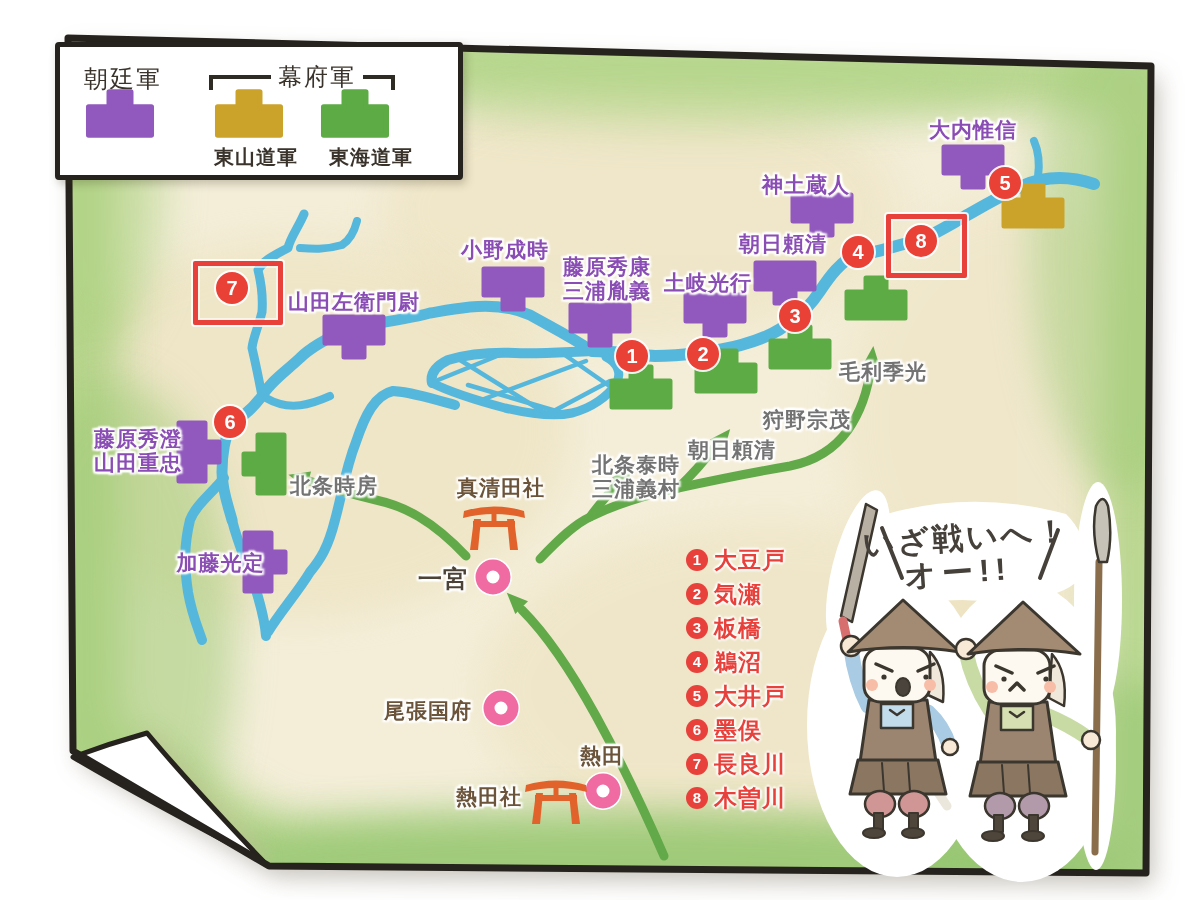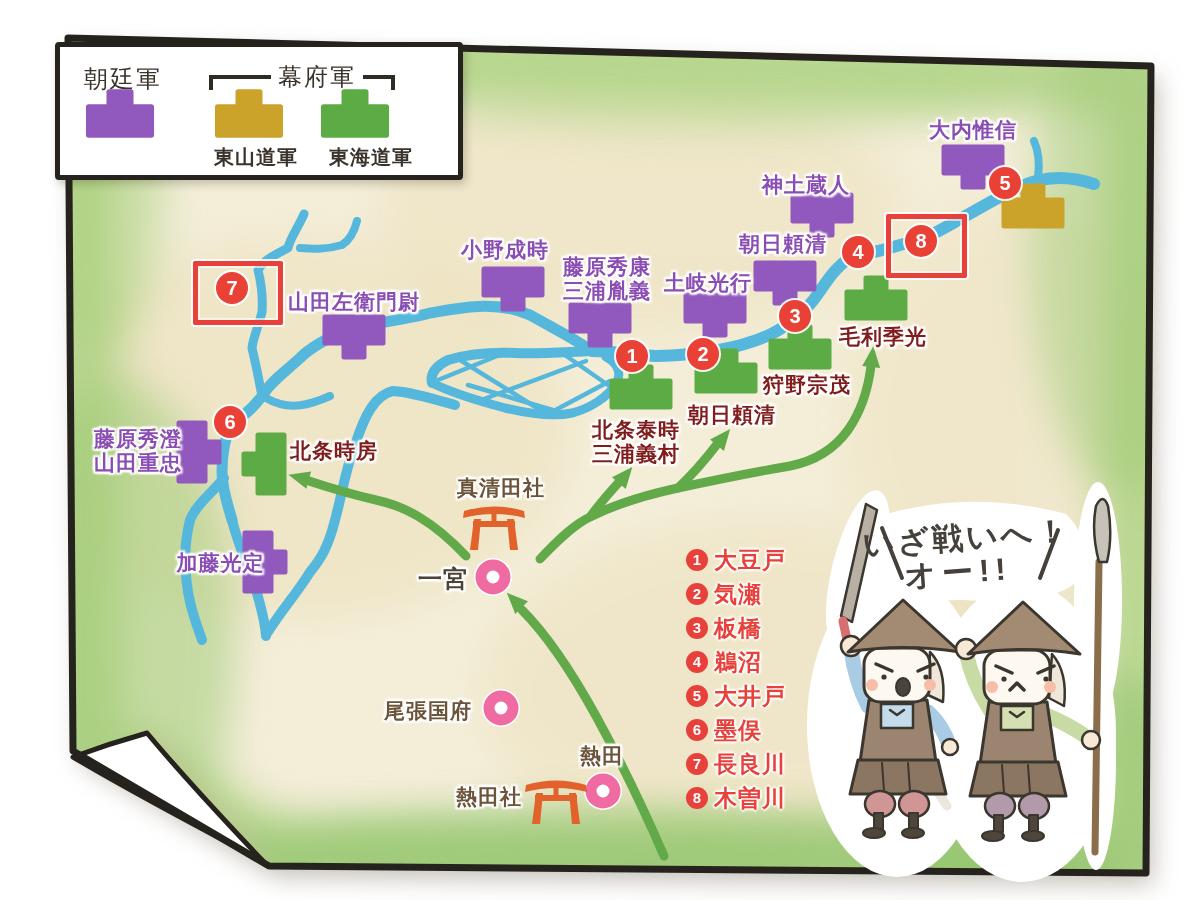--- a/index.html
+++ b/index.html
@@ -8,21 +8,21 @@
   #art{position:absolute;left:0;top:0;z-index:1;}
   #legend-box{position:absolute;left:55px;top:42px;width:398px;height:128px;z-index:2;
       background:#ffffff;border:5px solid #26221d;border-radius:4px;
       box-shadow:3px 4px 8px rgba(60,50,30,.25);}
   #overlay{position:absolute;left:0;top:0;z-index:3;pointer-events:none;}
   #hud{position:absolute;left:0;top:0;width:1200px;height:900px;z-index:4;pointer-events:none;}
   .lbl{position:absolute;transform:translate(-50%,-50%);font-weight:700;font-size:21px;
        line-height:1.12;text-align:right;white-space:pre-line;letter-spacing:1px;
        text-shadow:-2px -2px 2px #fff,2px -2px 2px #fff,-2px 2px 2px #fff,2px 2px 2px #fff,
                    0 -2px 2px #fff,0 2px 2px #fff,-2px 0 2px #fff,2px 0 2px #fff;}
-  .t-imperial{color:#8a4db4;} .t-gold{color:#b8981b;} .t-green{color:#7f1d1d;}
+  .t-imperial{color:#8a4db4;} .t-gold{color:#b8981b;} .t-green{color:#737373;margin-top:35px;}
   .t-place{color:#6b543a;} .t-dark{color:#4c4338;}
   .cnum{position:absolute;width:32px;height:32px;margin:-16px 0 0 -16px;border-radius:50%;
         background:#ea4137;color:#fff;font-weight:700;font-size:20px;line-height:32px;
         text-align:center;box-shadow:0 0 0 2px rgba(255,255,255,.9);}
   .cbox{position:absolute;border:5px solid #e8413c;border-radius:2px;
         box-shadow:0 0 0 2px rgba(255,255,255,.85), inset 0 0 0 2px rgba(255,255,255,.6);}
   .lrow{position:absolute;display:flex;align-items:center;gap:6px;height:24px;}
   .lrow .dot{width:22px;height:22px;border-radius:50%;background:#e8413c;color:#fff;
         font-size:15px;font-weight:700;line-height:22px;text-align:center;flex:0 0 22px;}
   .lrow .nm{color:#e8413c;font-size:23px;font-weight:700;letter-spacing:1px;

